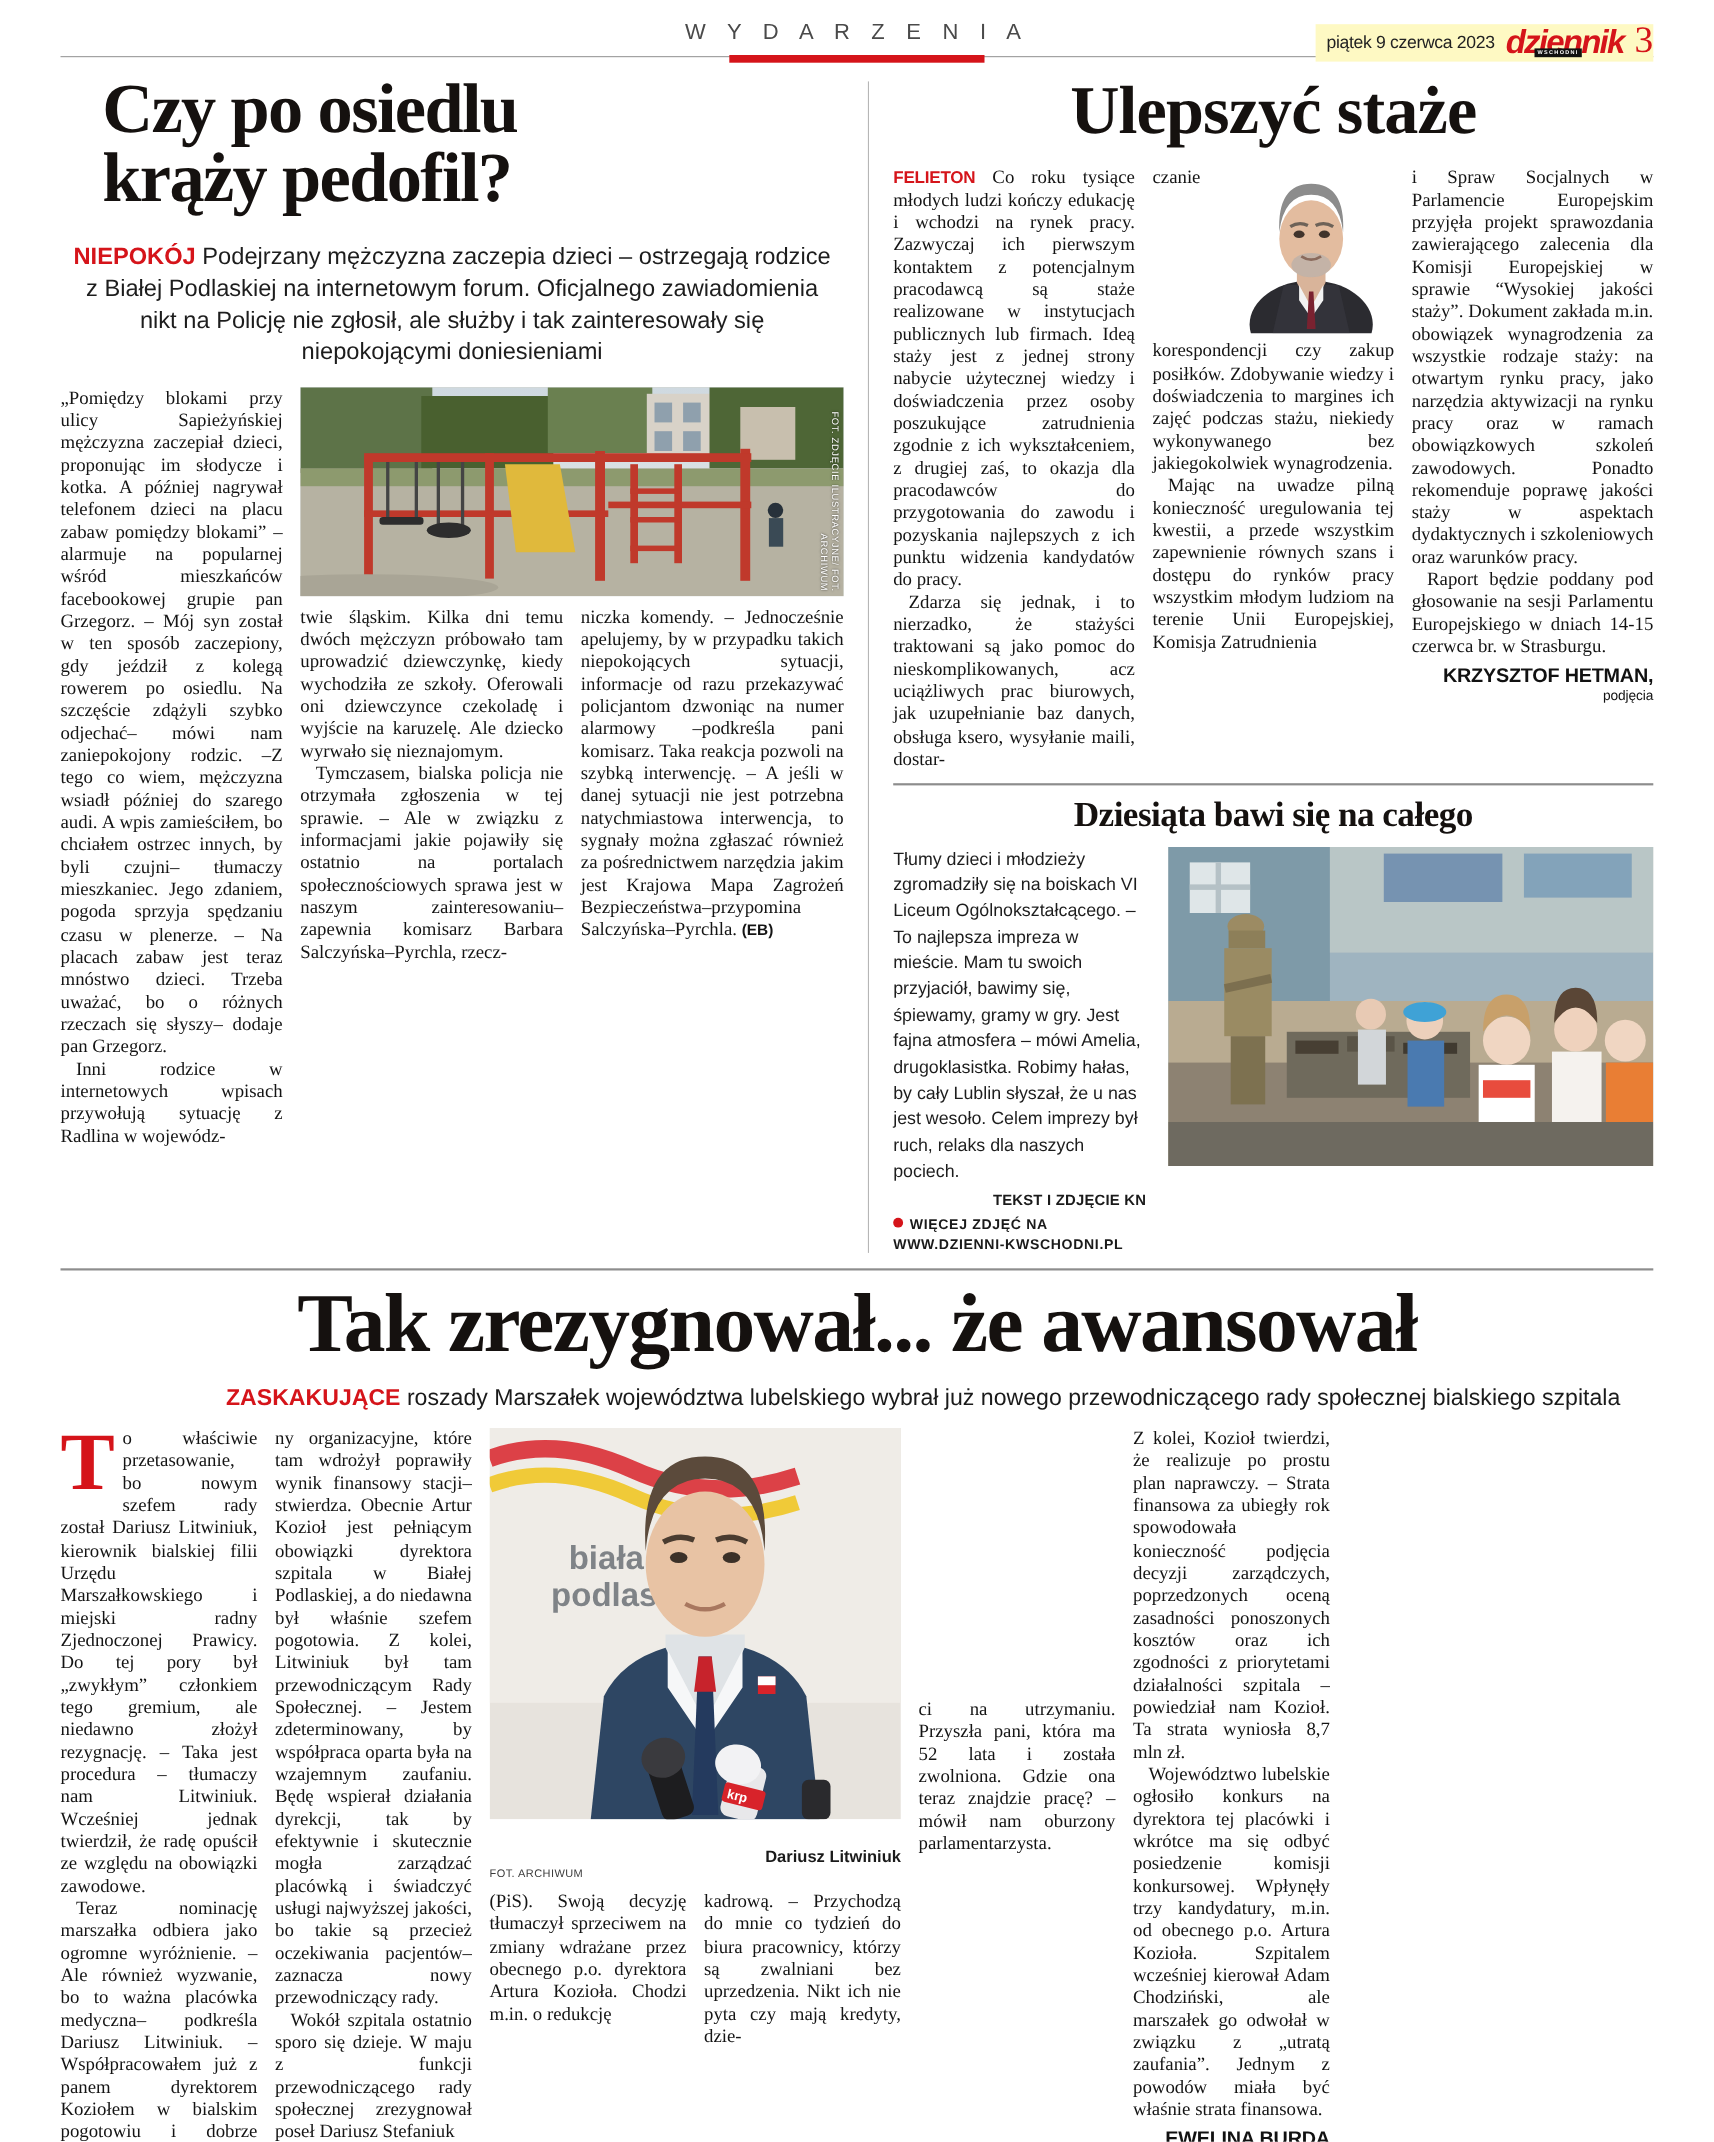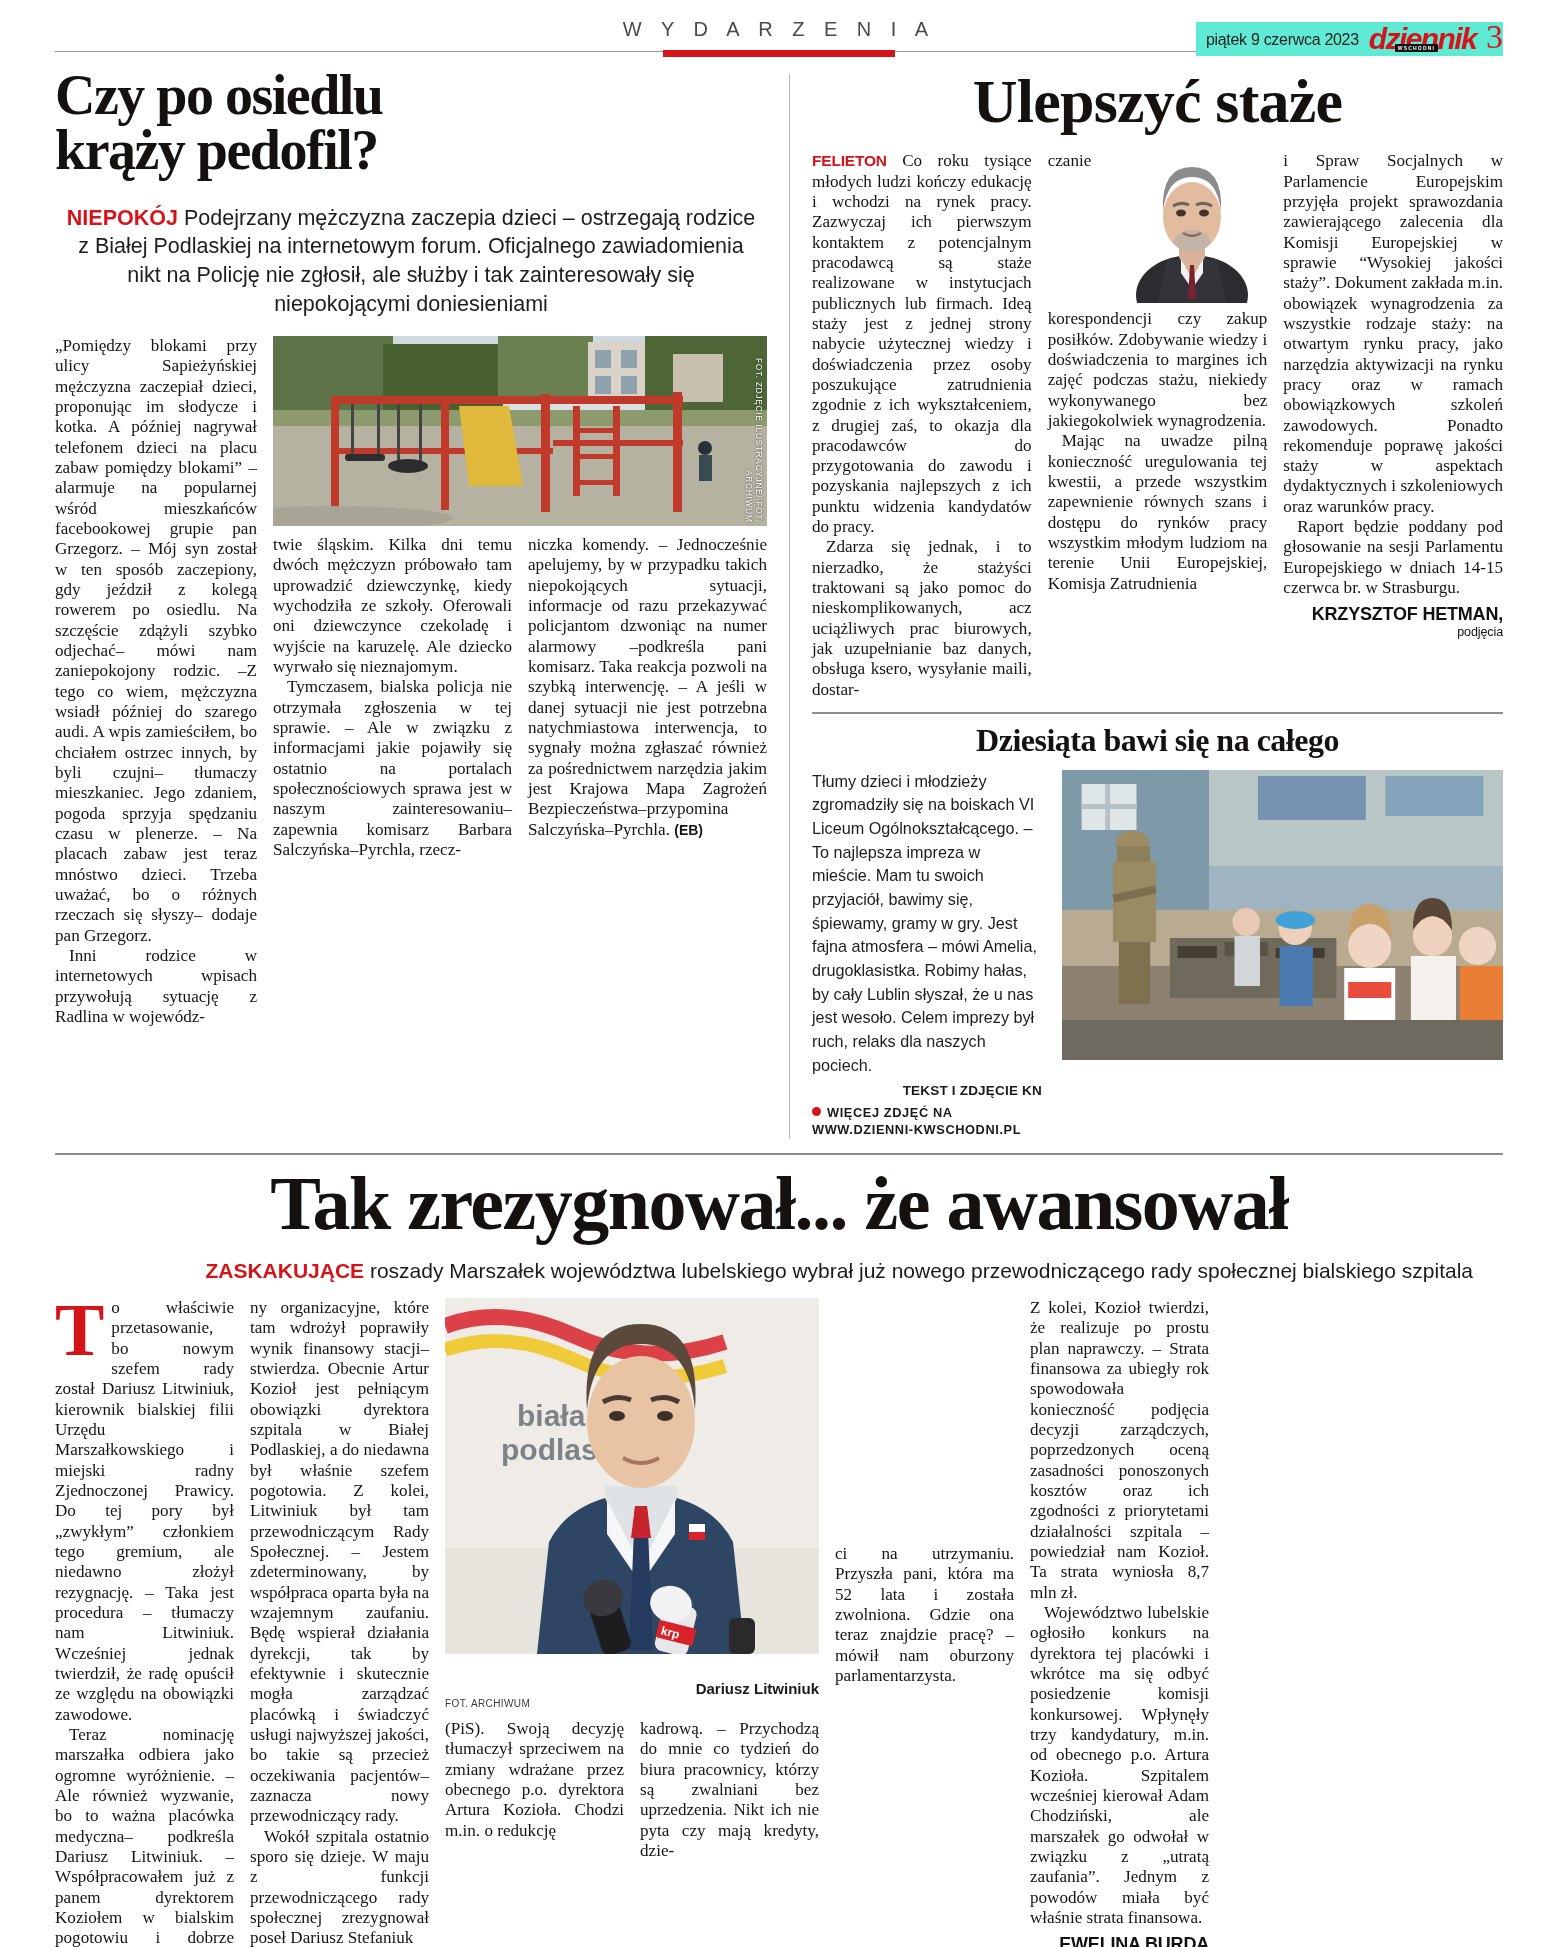--- a/index.html
+++ b/index.html
@@ -20,21 +20,21 @@
     position: absolute; left: 50%; transform: translateX(-50%); top: 18px;
     font-family: "Liberation Sans", sans-serif;
     font-size: 20px; letter-spacing: 7px; color: #4a4a4a; font-weight: 400;
   }
   .kicker-underline {
     position: absolute; left: 50%; transform: translateX(-50%); top: 50px;
     width: 232px; height: 7px; background: #d5141a; z-index: 3;
   }
   .mast-right {
     position: absolute; right: 0; top: 22px;
-    display: flex; align-items: flex-end; gap: 10px; background: #5eead4;
+    display: flex; align-items: flex-end; gap: 10px; background: #fef9c3;
     padding-left: 10px; padding-bottom: 2px; z-index: 4;
   }
   .mast-date {
     font-family: "Liberation Sans", sans-serif;
     font-size: 16px; color: #222; letter-spacing: -0.3px; padding-bottom: 5px;
   }
   .logo-wrap { position: relative; }
   .logo-dziennik {
     font-family: "Liberation Sans", sans-serif;
     font-weight: 700; font-style: italic; font-size: 30px;
@@ -51,22 +51,22 @@
   }
 
   
   .top-zone { display: flex; gap: 0; padding-top: 6px; }
   .left-block { width: 734px; padding-right: 22px; }
   .vdiv { width: 1px; background: #b6b6b6; align-self: stretch; margin-top: 6px; }
   .right-block { flex: 1; padding-left: 22px; }
 
   h1.head-main {
     font-family: "Liberation Serif", serif;
-    font-weight: 700; font-size: 56px; line-height: 0.98;
-    letter-spacing: -1.5px; color: #15110f;
+    font-weight: 700; font-size: 64px; line-height: 0.98;
+    letter-spacing: -1.5px; color: #15110f; margin-left: 38px;
   }
   h1.head-right {
     font-family: "Liberation Serif", serif;
     font-weight: 700; font-size: 62px; line-height: 1.02;
     letter-spacing: -0.8px; text-align: center; color: #15110f;
     margin-top: 2px;
   }
 
   .deck {
     font-family: "Liberation Sans", sans-serif;

